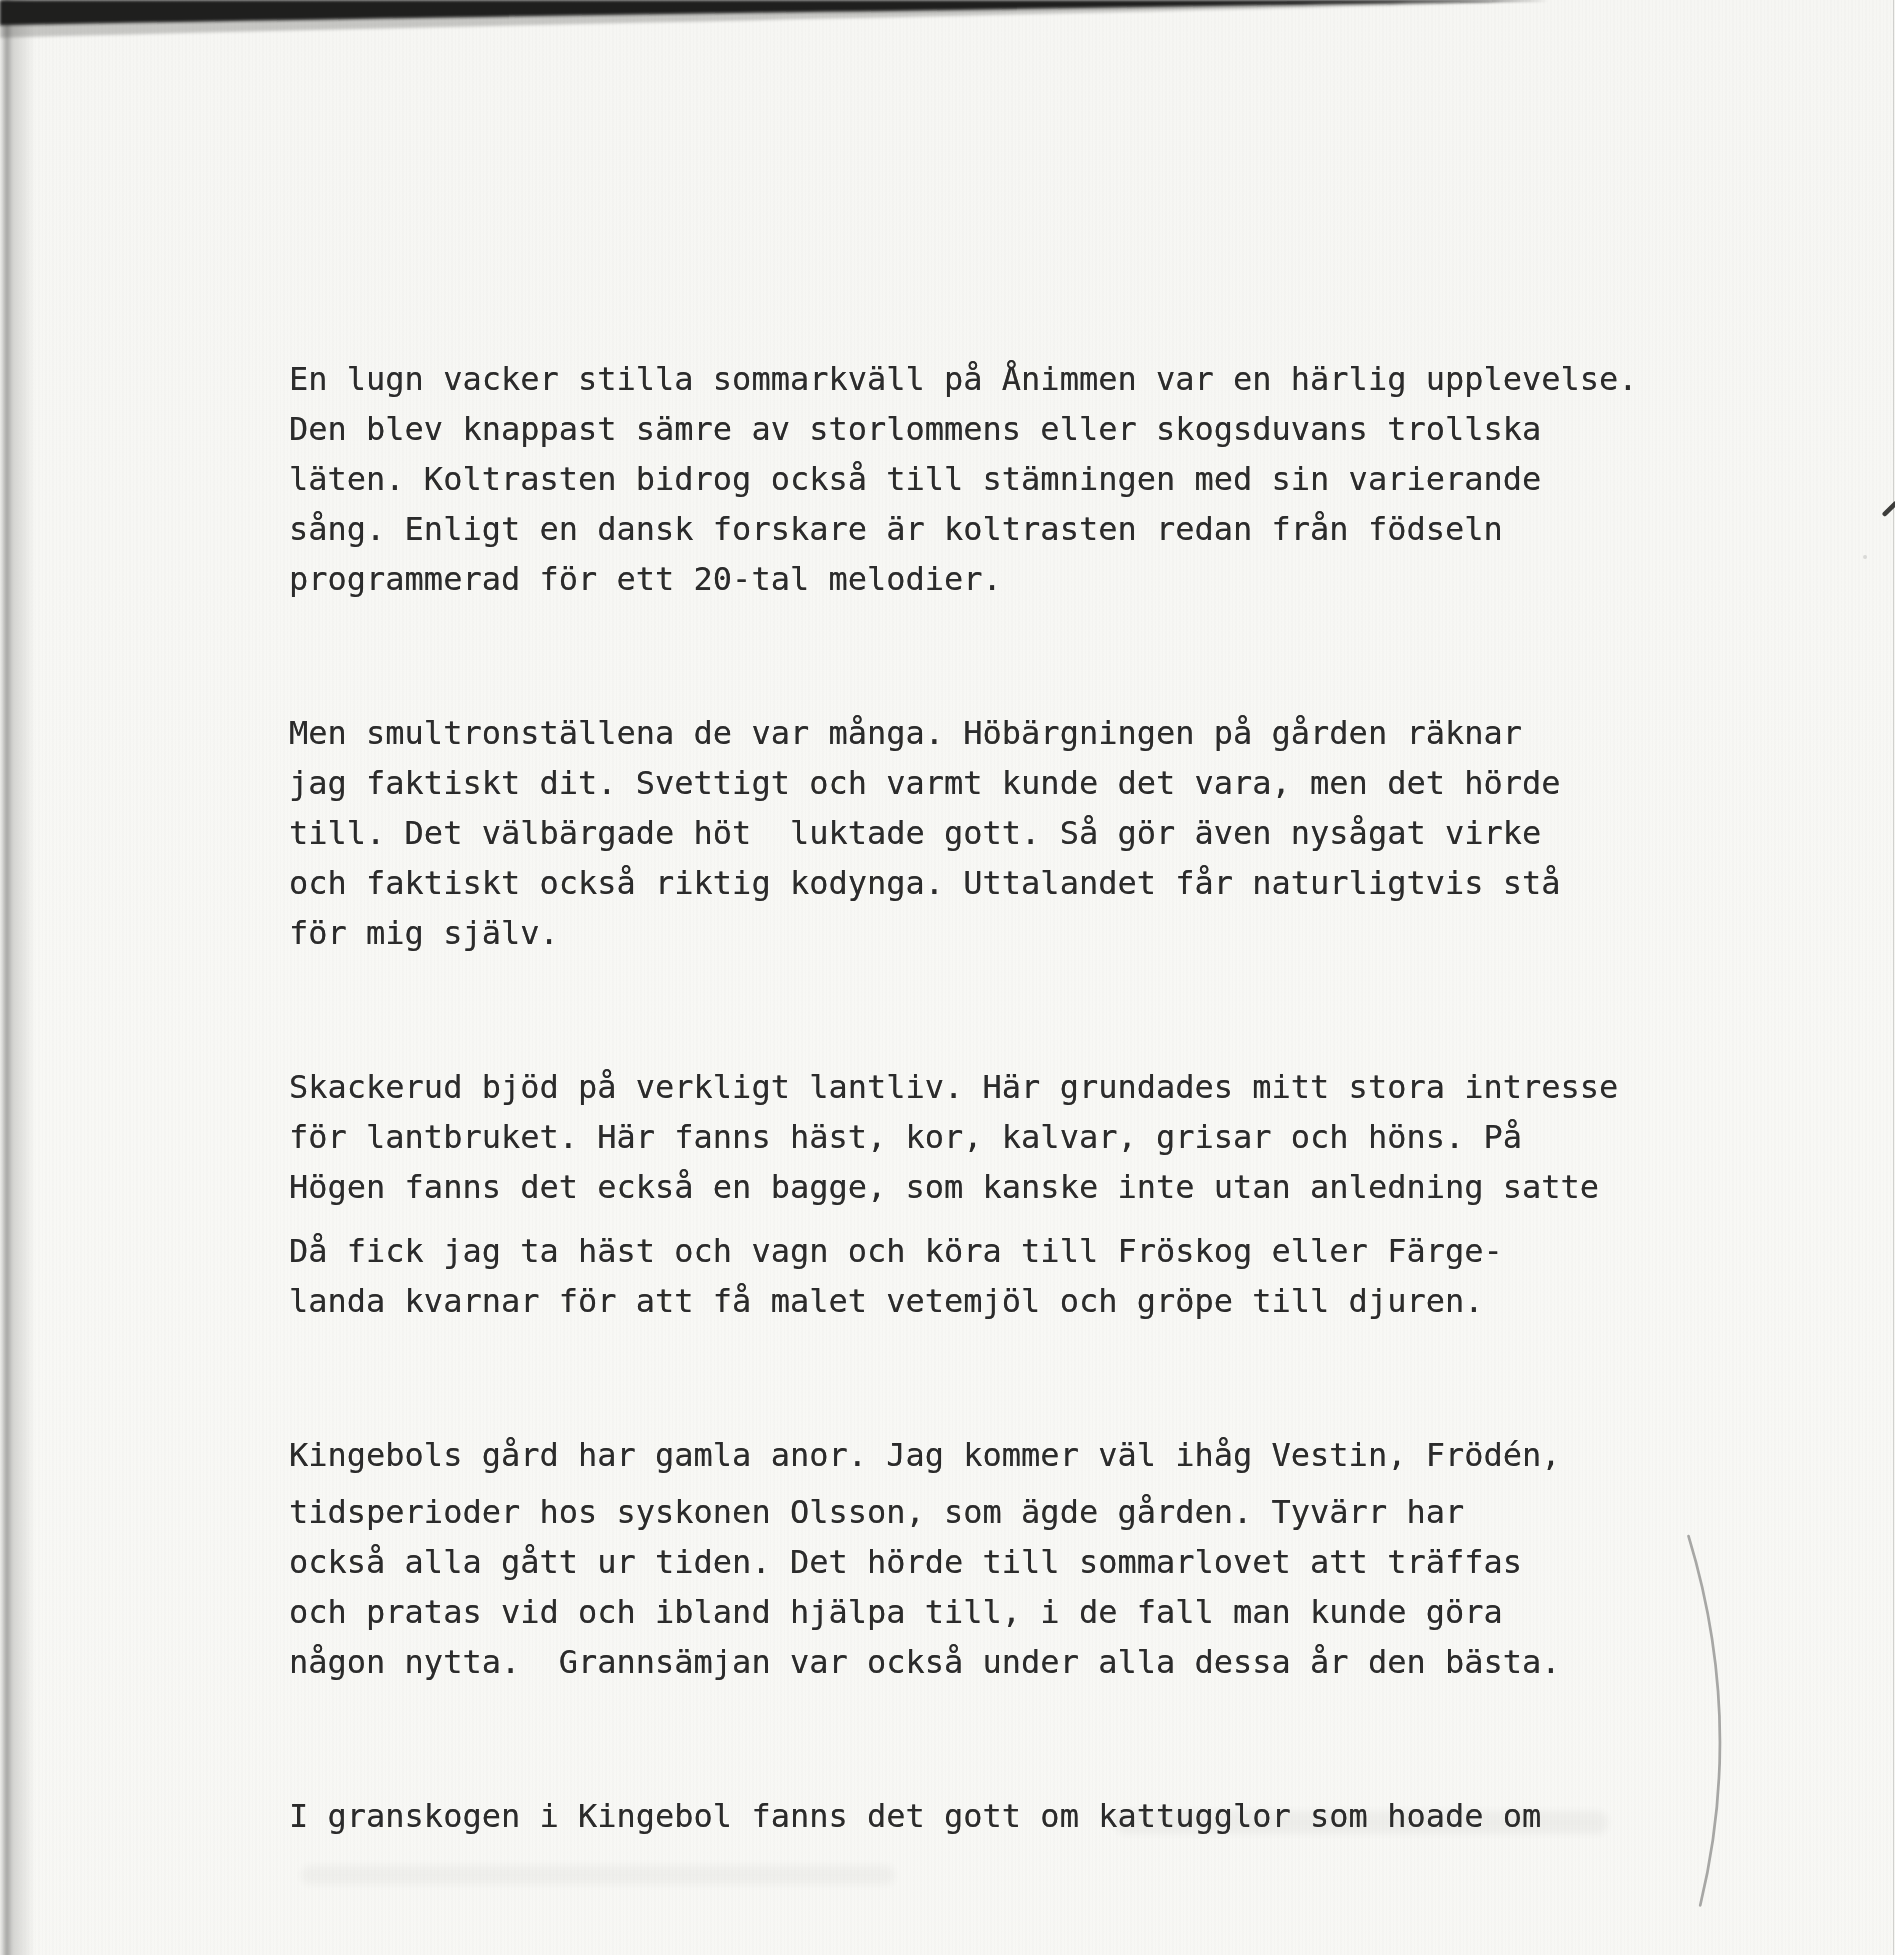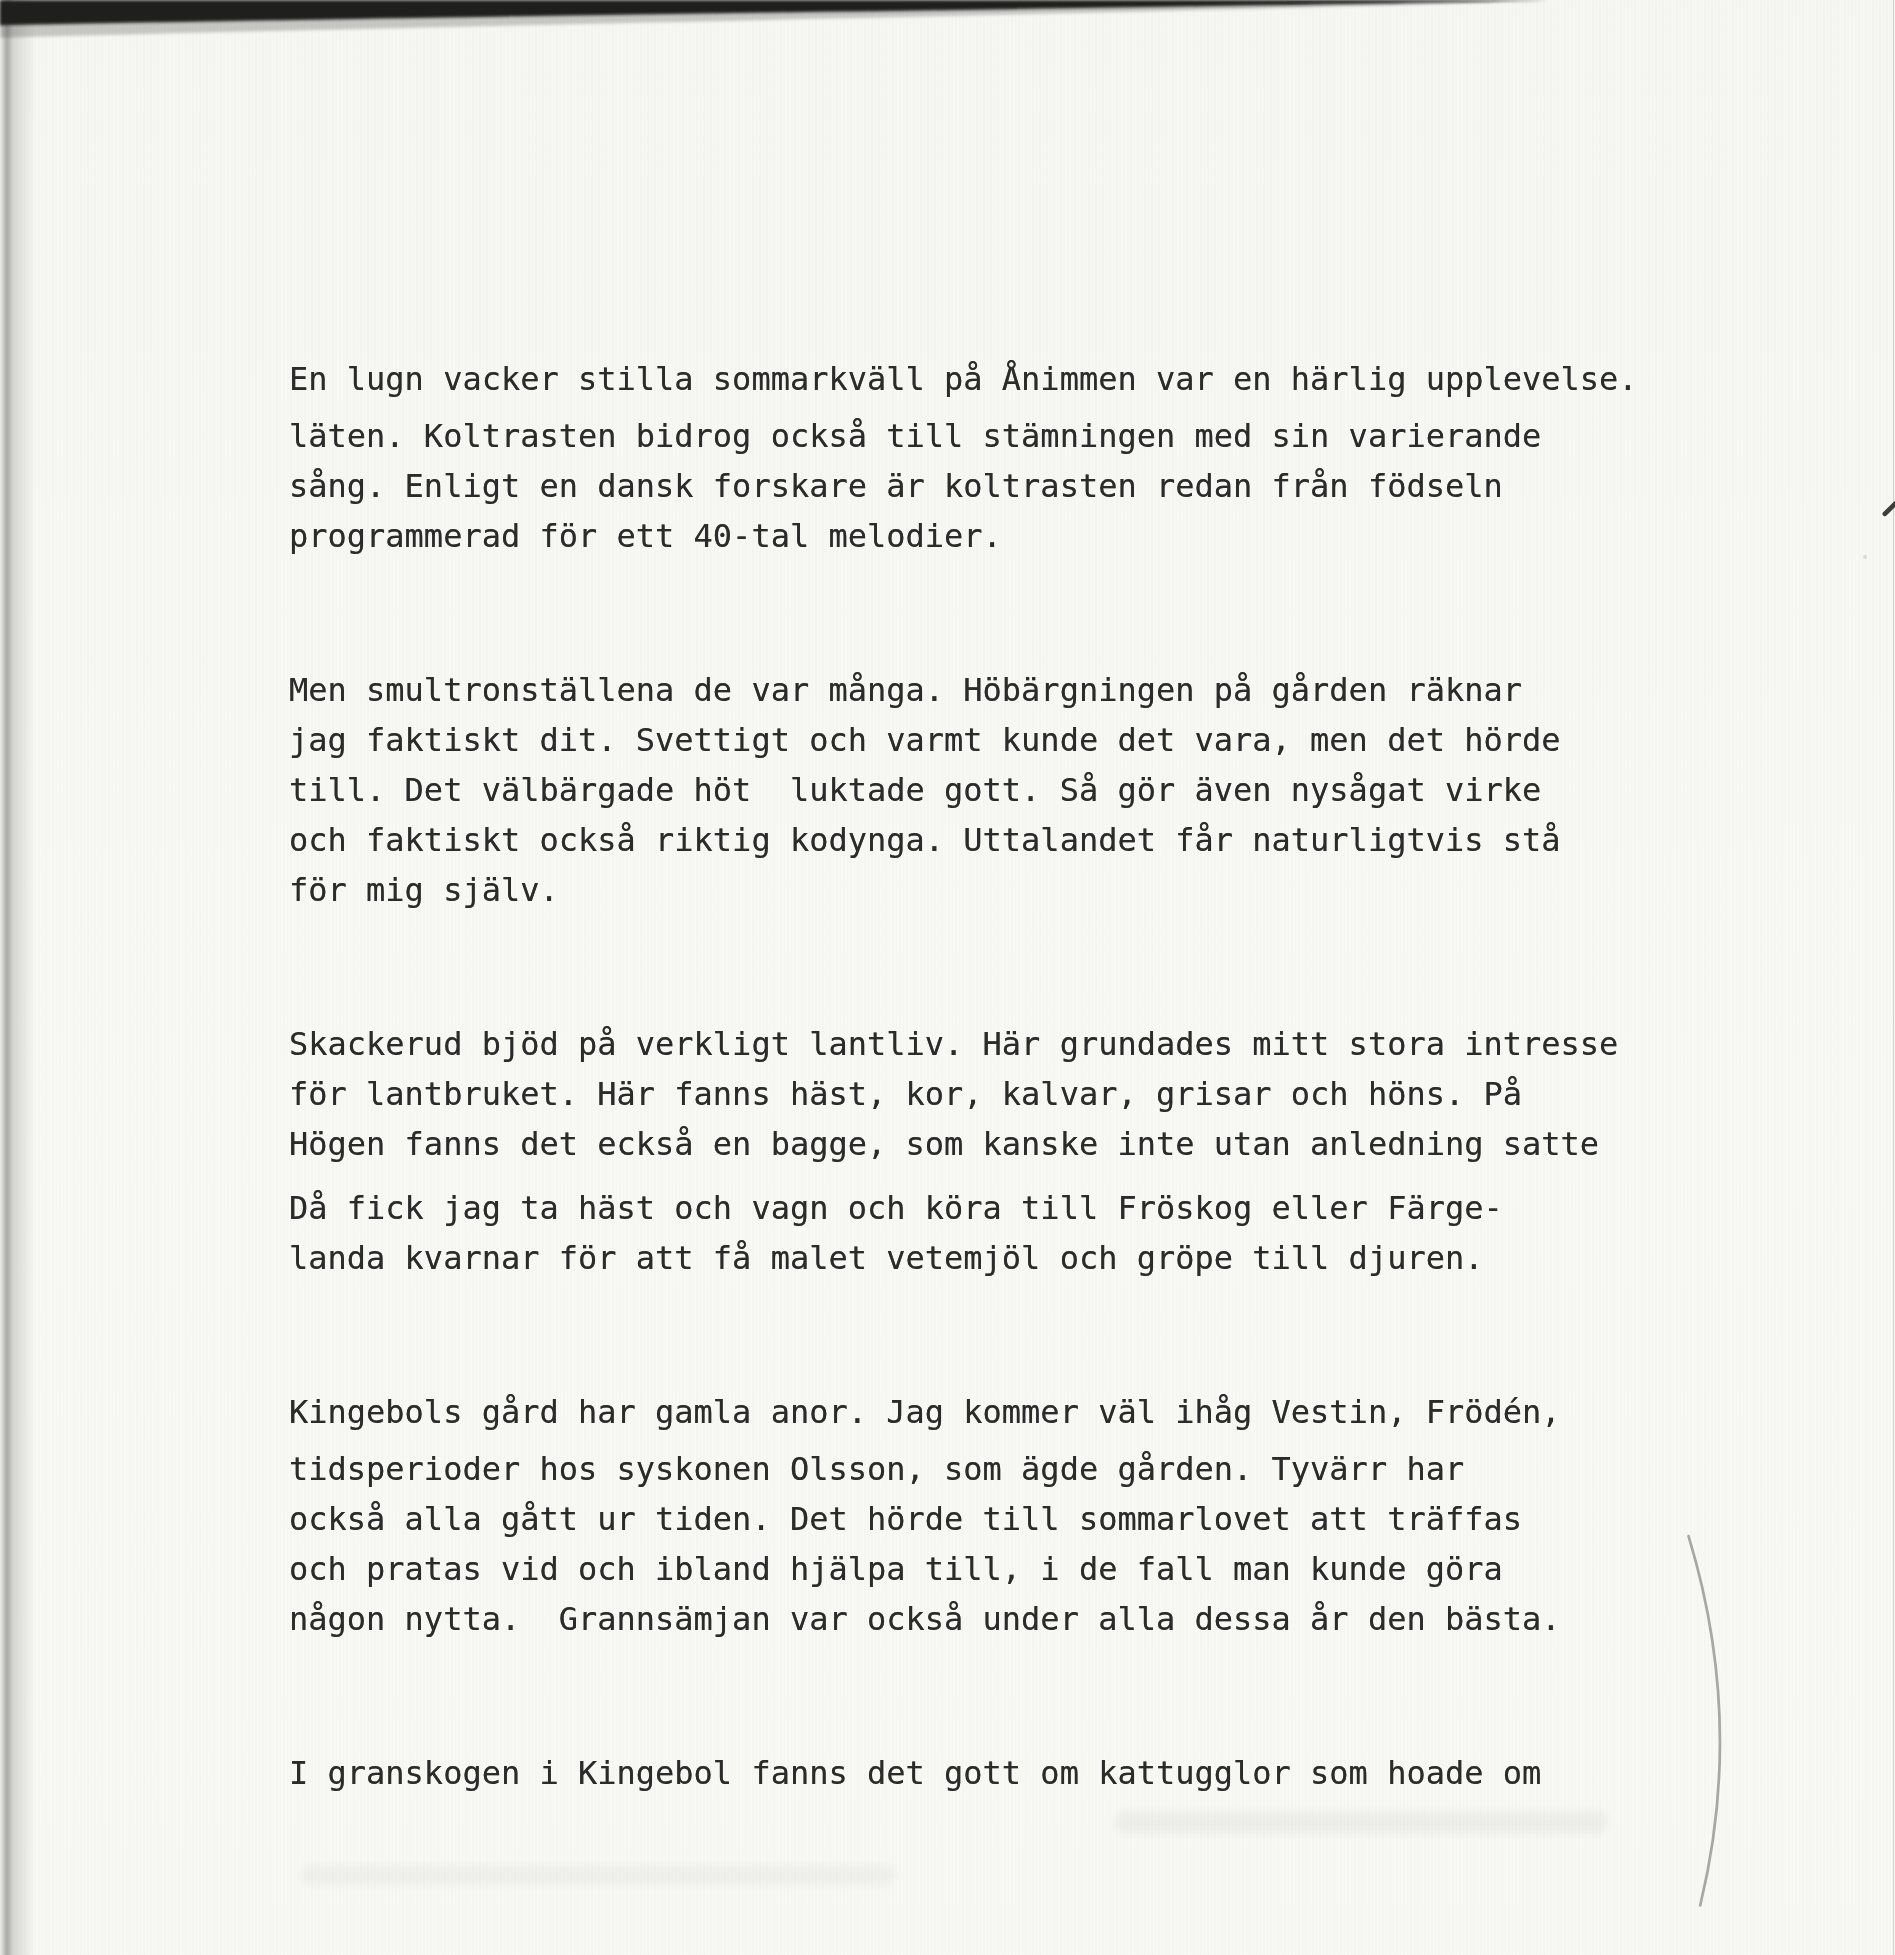--- a/index.html
+++ b/index.html
@@ -100,24 +100,24 @@
 
   <div class="smudge s1"></div>
   <div class="smudge s2"></div>
 
   <div class="speck k2"></div>
 
   <div class="text-block">
 
     <p class="para">
       <span class="line">En lugn vacker stilla sommarkväll på Ånimmen var en härlig upplevelse.</span><br>
-      <br>
+      <span class="line">Den blev knappast sämre av storlommens eller skogsduvans trollska</span><br>
       <span class="line">läten. Koltrasten bidrog också till stämningen med sin varierande</span><br>
       <span class="line">sång. Enligt en dansk forskare är koltrasten redan från födseln</span><br>
-      <span class="line">programmerad för ett 40-tal melodier.</span>
+      <span class="line">programmerad för ett 20-tal melodier.</span>
     </p>
 
     <p class="para">
       <span class="line">Men smultronställena de var många. Höbärgningen på gården räknar</span><br>
       <span class="line">jag faktiskt dit. Svettigt och varmt kunde det vara, men det hörde</span><br>
       <span class="line">till. Det välbärgade höt  luktade gott. Så gör även nysågat virke</span><br>
       <span class="line">och faktiskt också riktig kodynga. Uttalandet får naturligtvis stå</span><br>
       <span class="line">för mig själv.</span>
     </p>
 

